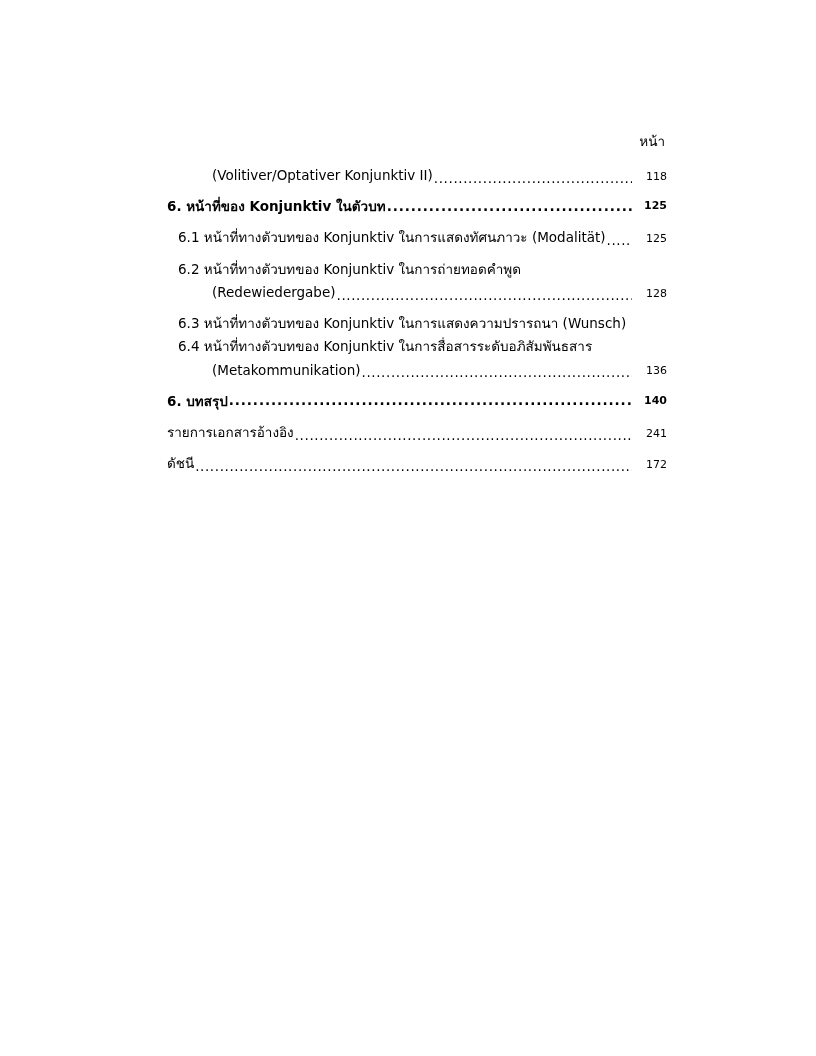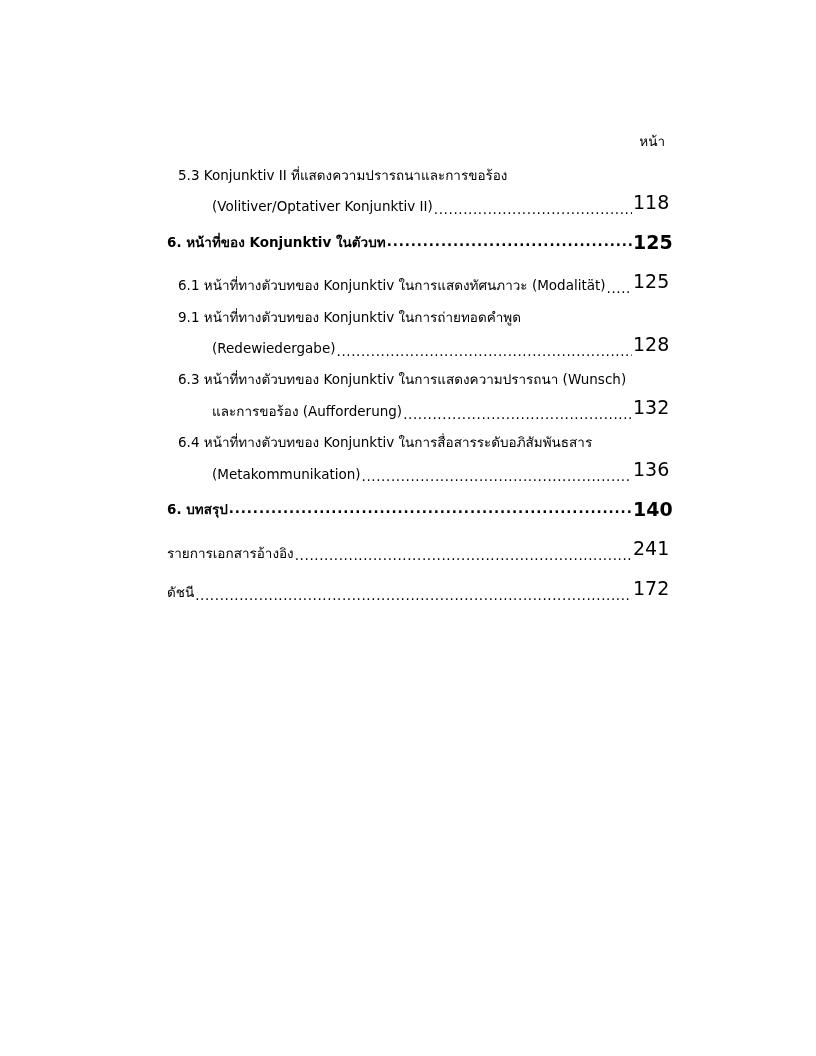--- a/index.html
+++ b/index.html
@@ -59,21 +59,21 @@
     display: block;
     letter-spacing: 0.6px;
     font-size: 13.5px;
     line-height: 1em;
     color: #000;
   }
   .row .pageno {
     flex: 0 0 auto;
     width: 34px;
     text-align: right;
-    font-size: 19px;
+    font-size: 11px;
   }
   .row.noleader .leader::after { content: ""; }
   .row.noleader .pageno { visibility: hidden; }
 
   .row.bold { font-weight: bold; align-items: center; }
   .row.bold .leader::after {
     letter-spacing: 0.9px;
     font-weight: bold;
   }
 
@@ -82,59 +82,49 @@
   .lvl-1 { padding-left: 11px; }
   .lvl-cont { padding-left: 45px; justify-content: space-between; }
 </style>
 </head>
 <body>
 
 <div class="page">
   <div class="toc">
     <div class="col-header">หน้า</div>
     <div id="toc-rows">
-        <div class="row lvl-1 noleader tight">
-          <span class="label">5.3 Konjunktiv II ที่แสดงความปรารถนาและการขอร้อง</span>
-          <span class="leader"></span>
-          <span class="pageno"></span>
-        </div>
         <div class="row lvl-cont">
           <span class="label">(Volitiver/Optativer Konjunktiv II)</span>
           <span class="leader"></span>
           <span class="pageno">118</span>
         </div>
         <div class="row lvl-0 bold">
           <span class="label">6. หน้าที่ของ Konjunktiv ในตัวบท</span>
           <span class="leader"></span>
           <span class="pageno">125</span>
         </div>
         <div class="row lvl-1">
           <span class="label">6.1 หน้าที่ทางตัวบทของ Konjunktiv ในการแสดงทัศนภาวะ (Modalität)</span>
           <span class="leader"></span>
           <span class="pageno">125</span>
         </div>
         <div class="row lvl-1 noleader tight">
-          <span class="label">9.1 หน้าที่ทางตัวบทของ Konjunktiv ในการถ่ายทอดคำพูด</span>
+          <span class="label">6.2 หน้าที่ทางตัวบทของ Konjunktiv ในการถ่ายทอดคำพูด</span>
           <span class="leader"></span>
           <span class="pageno"></span>
         </div>
         <div class="row lvl-cont">
           <span class="label">(Redewiedergabe)</span>
           <span class="leader"></span>
           <span class="pageno">128</span>
         </div>
         <div class="row lvl-1 noleader tight">
           <span class="label">6.3 หน้าที่ทางตัวบทของ Konjunktiv ในการแสดงความปรารถนา (Wunsch)</span>
           <span class="leader"></span>
           <span class="pageno"></span>
-        </div>
-        <div class="row lvl-cont">
-          <span class="label">และการขอร้อง (Aufforderung)</span>
-          <span class="leader"></span>
-          <span class="pageno">132</span>
         </div>
         <div class="row lvl-1 noleader tight">
           <span class="label">6.4 หน้าที่ทางตัวบทของ Konjunktiv ในการสื่อสารระดับอภิสัมพันธสาร</span>
           <span class="leader"></span>
           <span class="pageno"></span>
         </div>
         <div class="row lvl-cont">
           <span class="label">(Metakommunikation)</span>
           <span class="leader"></span>
           <span class="pageno">136</span>

